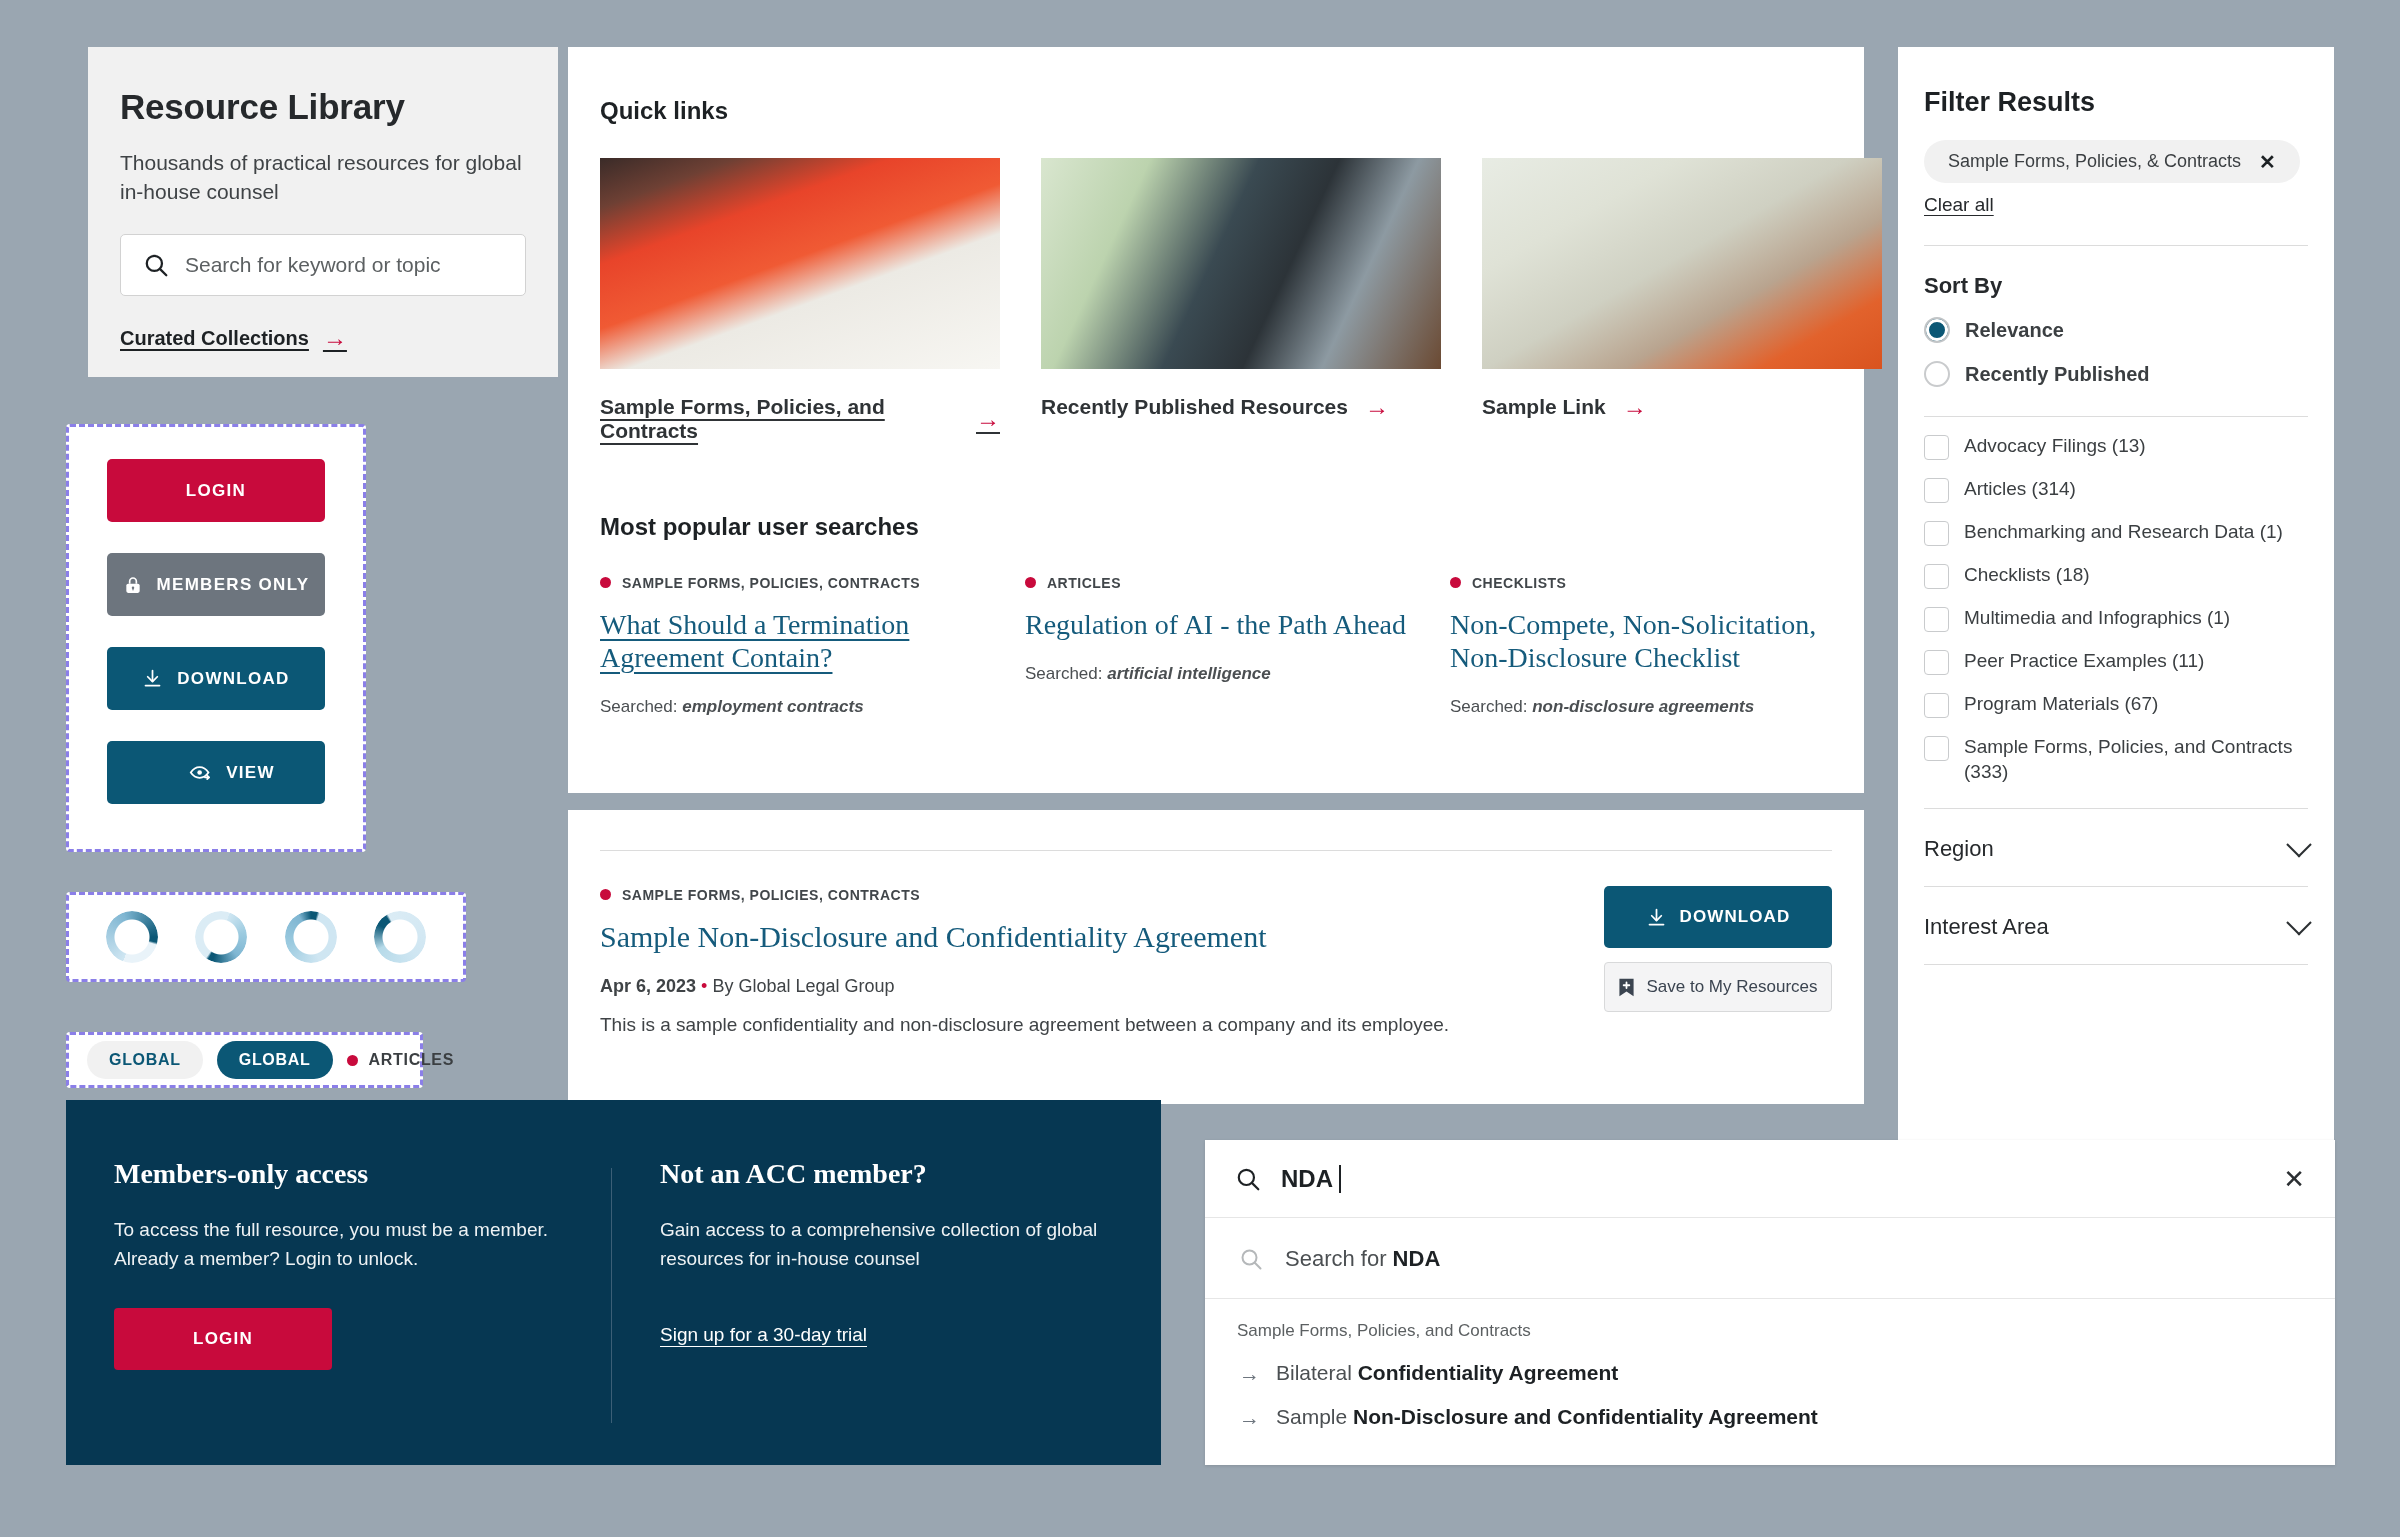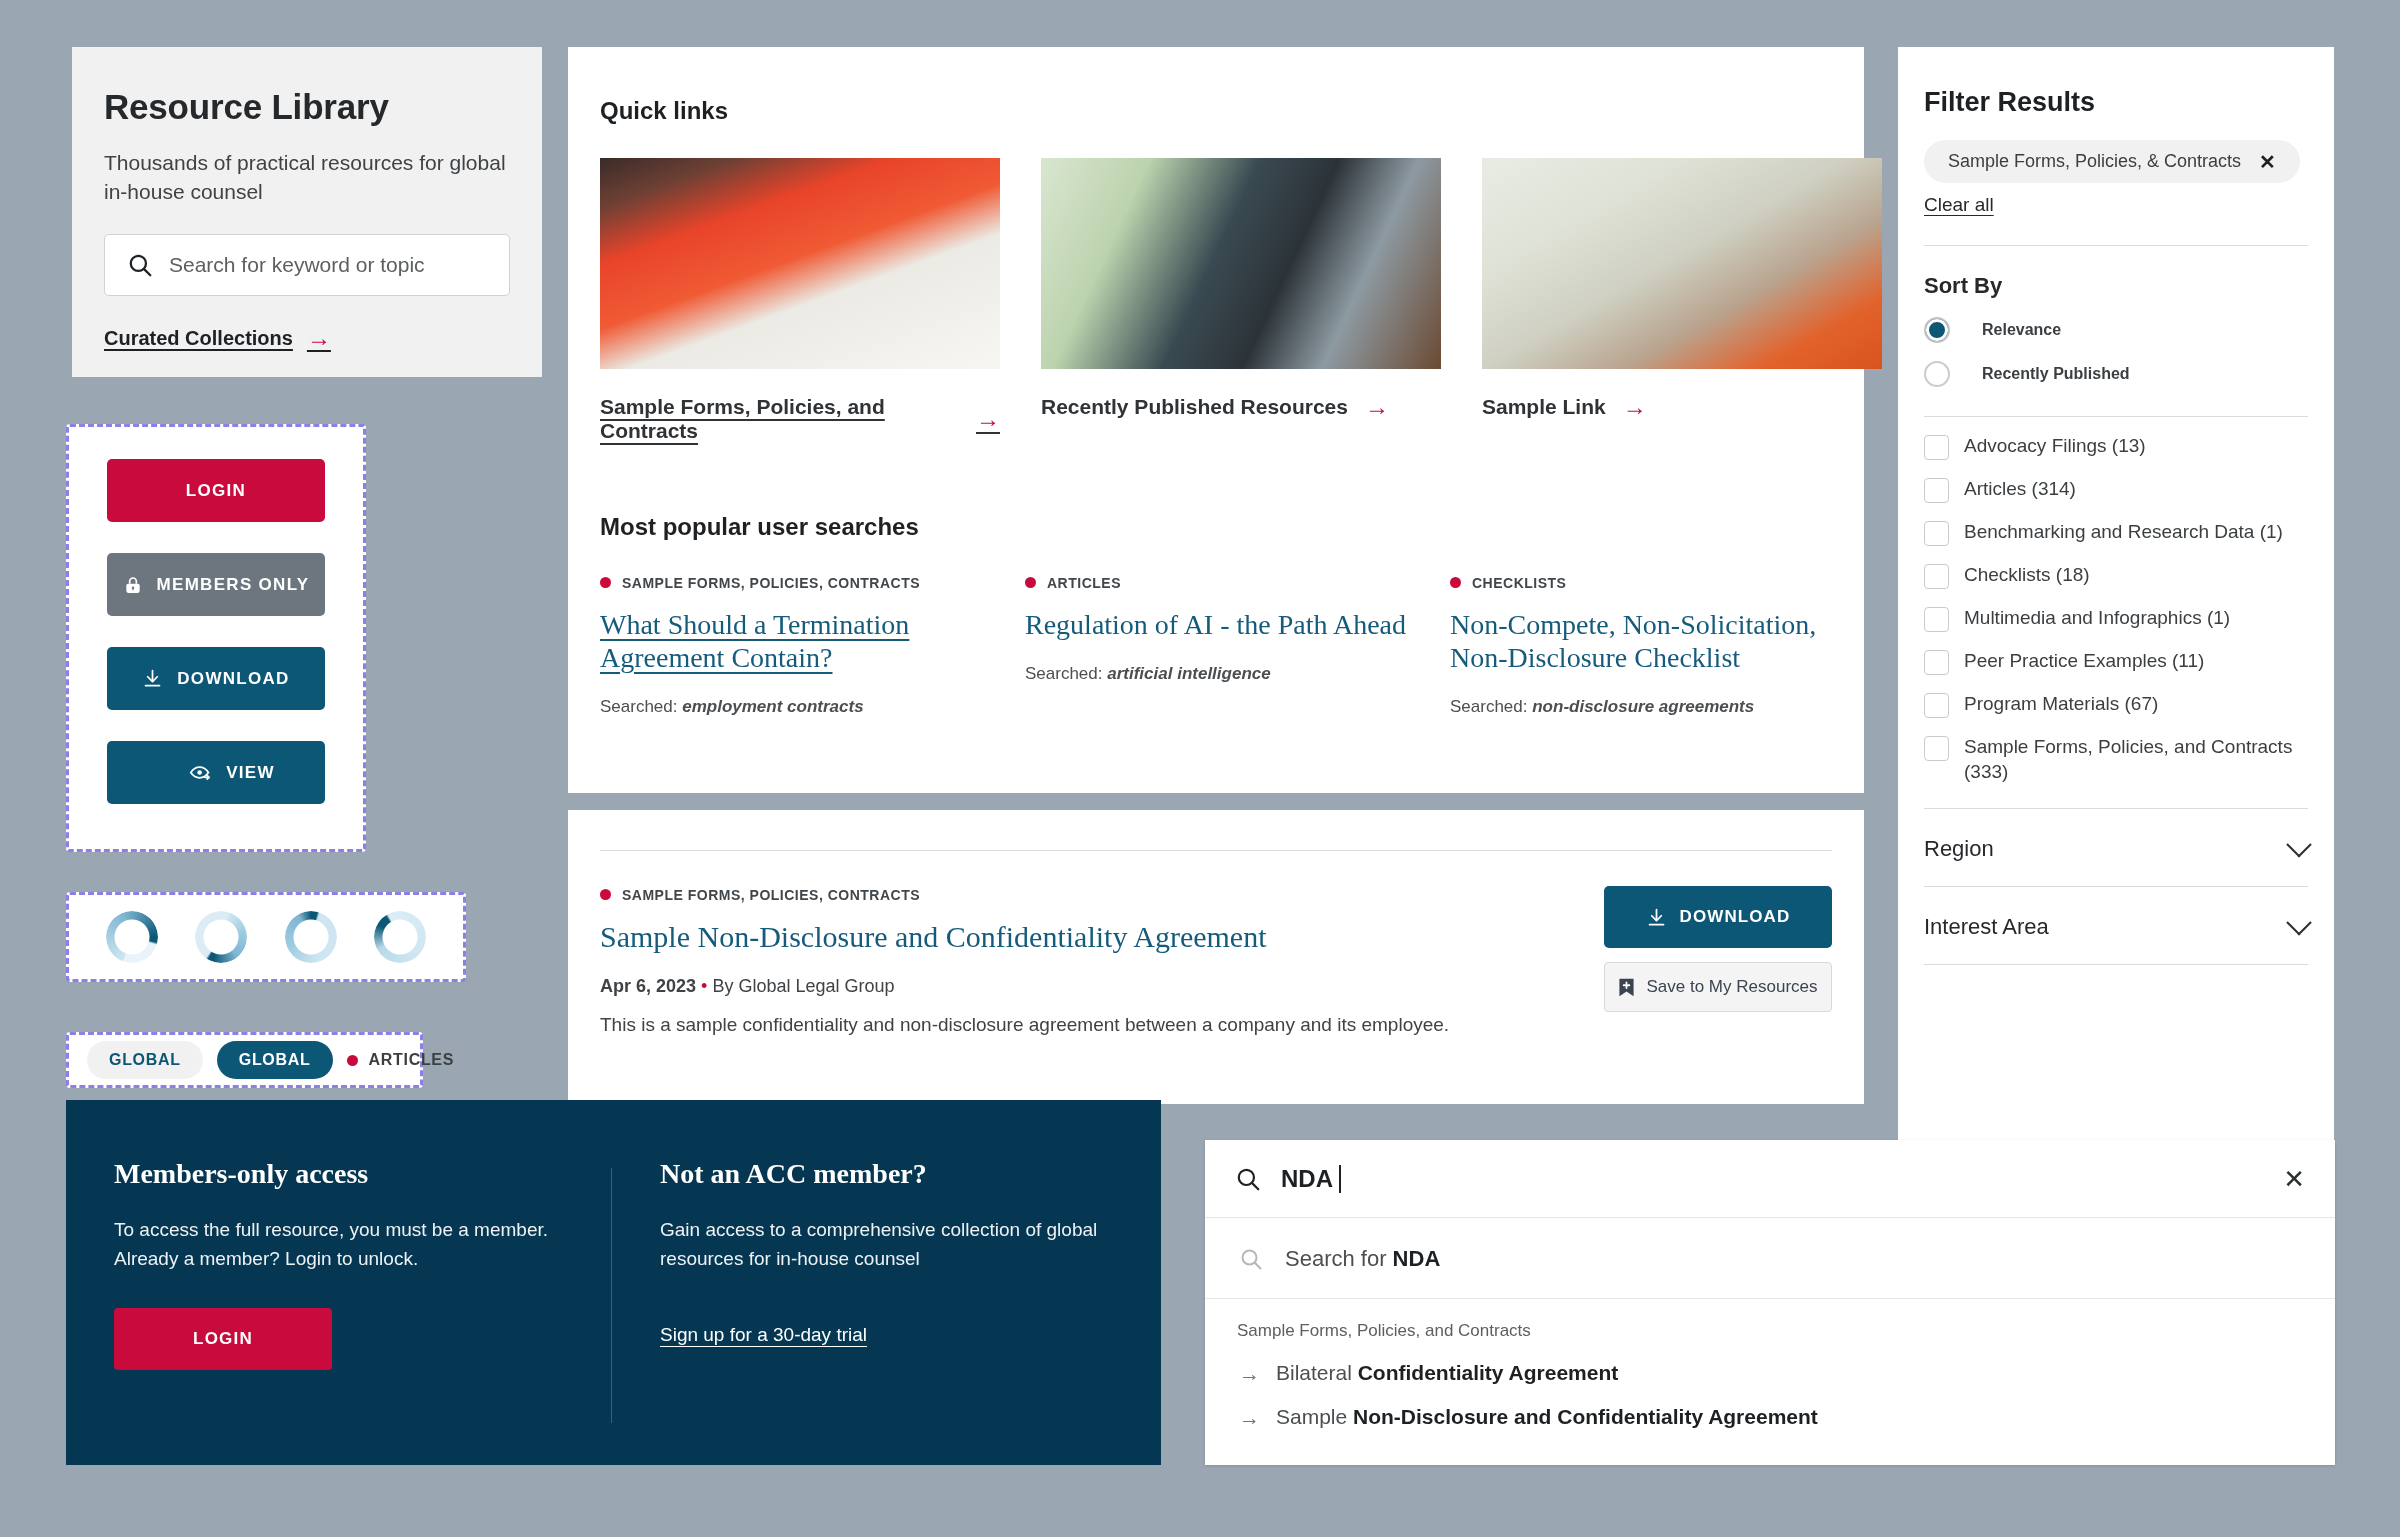--- a/index.html
+++ b/index.html
@@ -9,21 +9,21 @@
     font-family: "Liberation Sans", sans-serif;
     overflow: hidden;
   }
   .dashed { border:3px dashed #8b7fe8; border-radius:4px; background:#fff; }
 
   
   #root { position:relative; width:2400px; height:1537px; }
 
   
   #hero {
-    position:absolute; left:72px; top:47px; width:470px; height:330px;
+    position:absolute; left:88px; top:47px; width:470px; height:330px;
     background:#f1f1f1; padding:40px 32px 0 32px;
   }
   #hero h1 { font-size:35px; font-weight:700; color:#26292c; letter-spacing:-0.2px; }
   #hero .sub { margin-top:22px; font-size:21px; line-height:1.36; color:#3f4346; }
   #hero .searchbox {
     margin-top:28px; height:62px; background:#fff; border:1px solid #d2d2d2;
     border-radius:5px; display:flex; align-items:center; padding:0 22px; gap:16px;
   }
   #hero .searchbox .ph { font-size:21px; color:#5c6062; }
   #hero .curated {
@@ -152,21 +152,21 @@
   }
   .f-rule { height:1px; background:#dcdcdc; margin:29px 0 0 0; }
   .f-head { font-size:22px; color:#26292c; }
   .f-head-row {
     display:flex; align-items:center; justify-content:space-between;
     padding:27px 0 0 0; cursor:pointer;
   }
   .radio-row { display:flex; align-items:center; gap:15px; margin-top:18px; cursor:pointer; }
   .radio { width:26px; height:26px; border-radius:50%; border:2px solid #c9cbcd; background:#fff; flex:0 0 auto; }
   .radio.on { border:2px solid #c2c5c7; background:#0b5775; box-shadow:inset 0 0 0 3px #fff, inset 0 0 0 14px #0b5775; }
-  .radio-lbl { font-size:16px; color:#3b3f42;margin-left:17px; }
+  .radio-lbl { font-size:20px; color:#3b3f42; }
   .cb-row { display:flex; align-items:flex-start; gap:15px; margin-top:16px; cursor:pointer; }
   .cb { width:25px; height:25px; border:1.5px solid #c9cbcd; border-radius:4px; background:#fff; flex:0 0 auto; margin-top:2px; }
   .cb-lbl { font-size:19px; line-height:1.32; color:#3b3f42; max-width:330px; }
   .chev { width:18px; height:18px; border-right:2.5px solid #2b2f32; border-bottom:2.5px solid #2b2f32; }
   .chev.down { transform:rotate(45deg) translate(-3px,-3px); }
   .chev.up   { transform:rotate(-135deg) translate(-3px,-3px); }
 
   
   #members {
     position:absolute; left:66px; top:1100px; width:1095px; height:365px;

